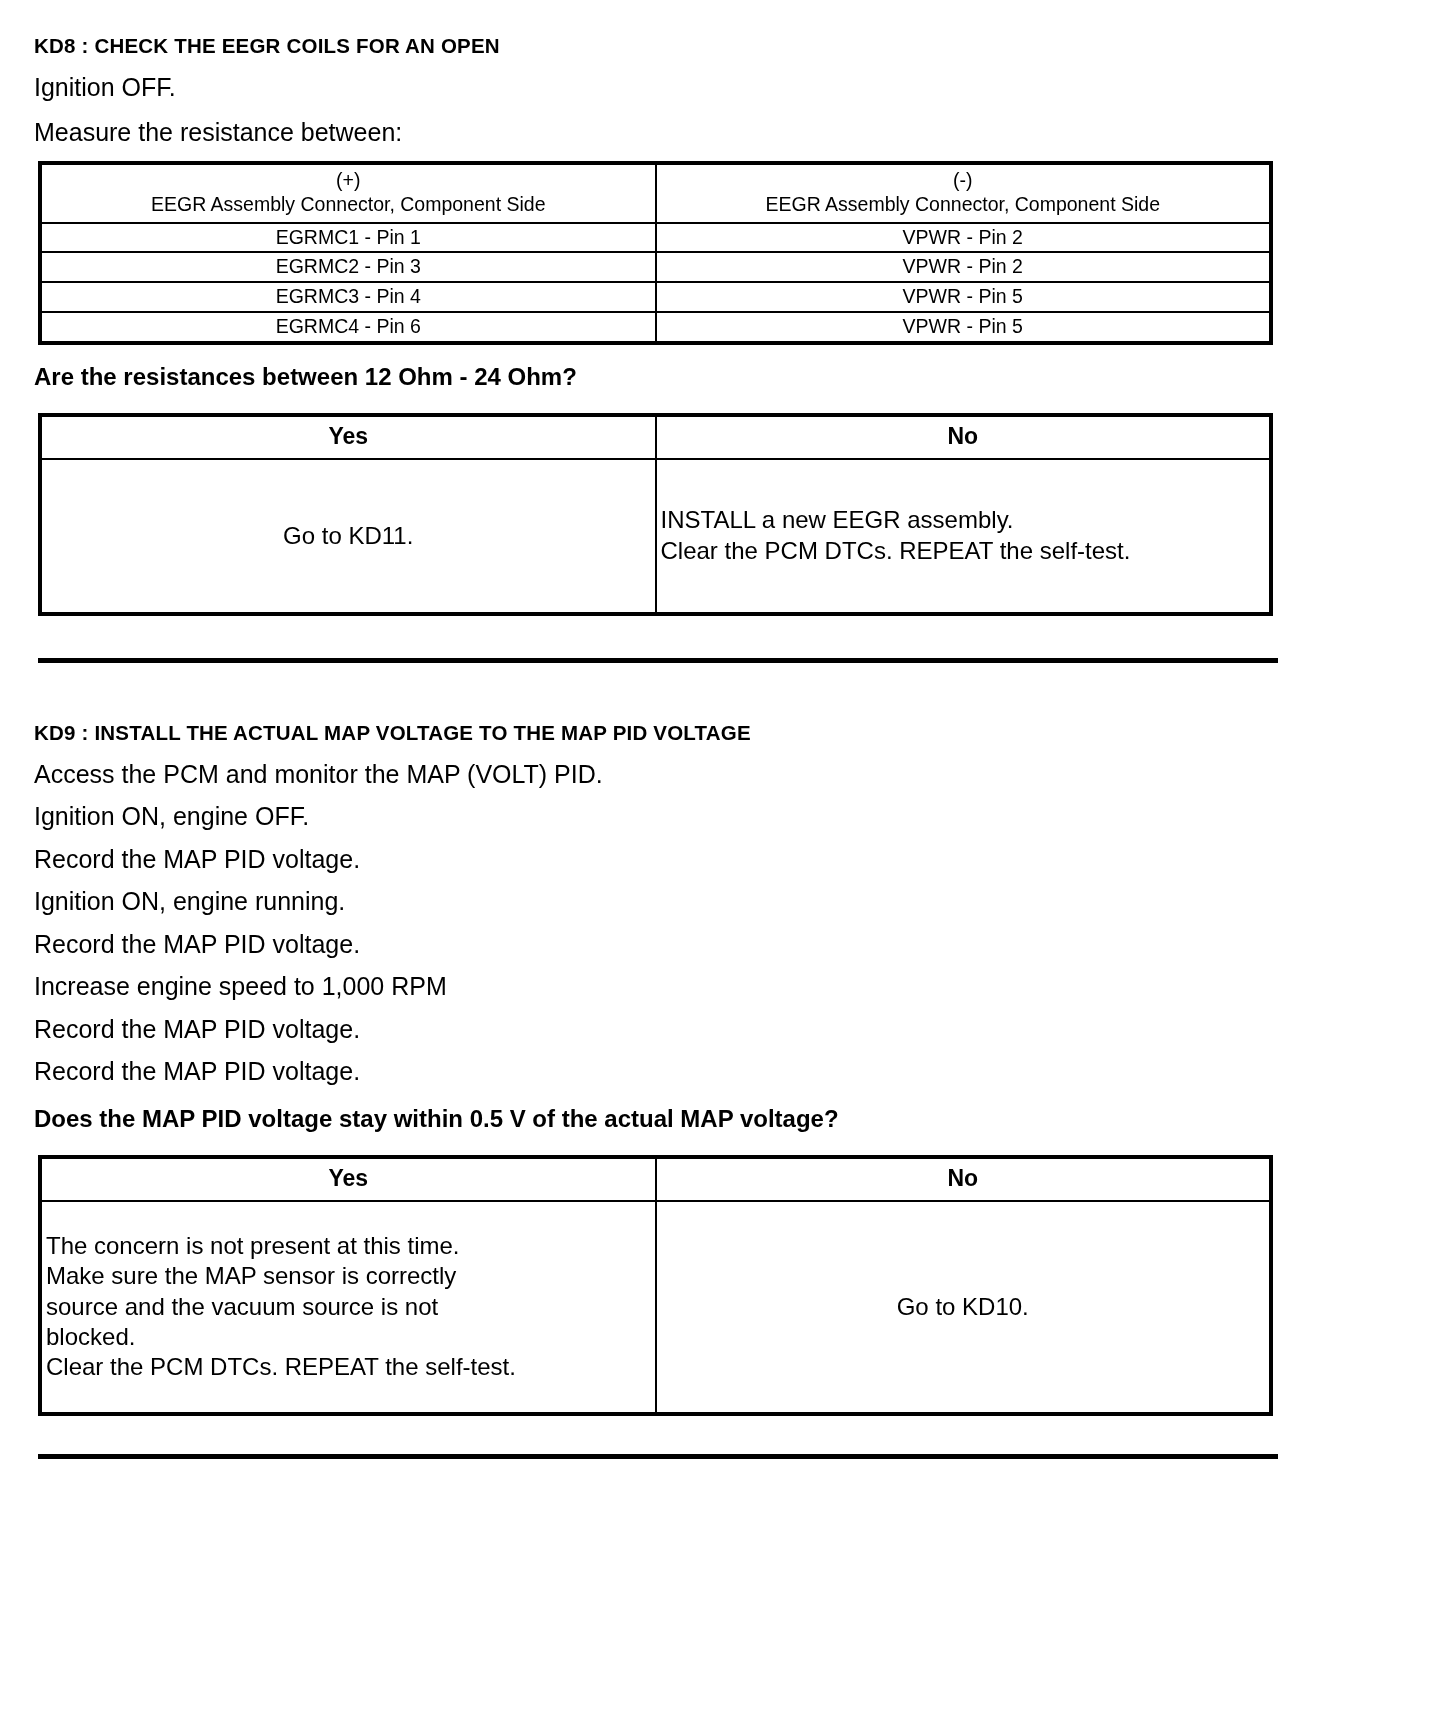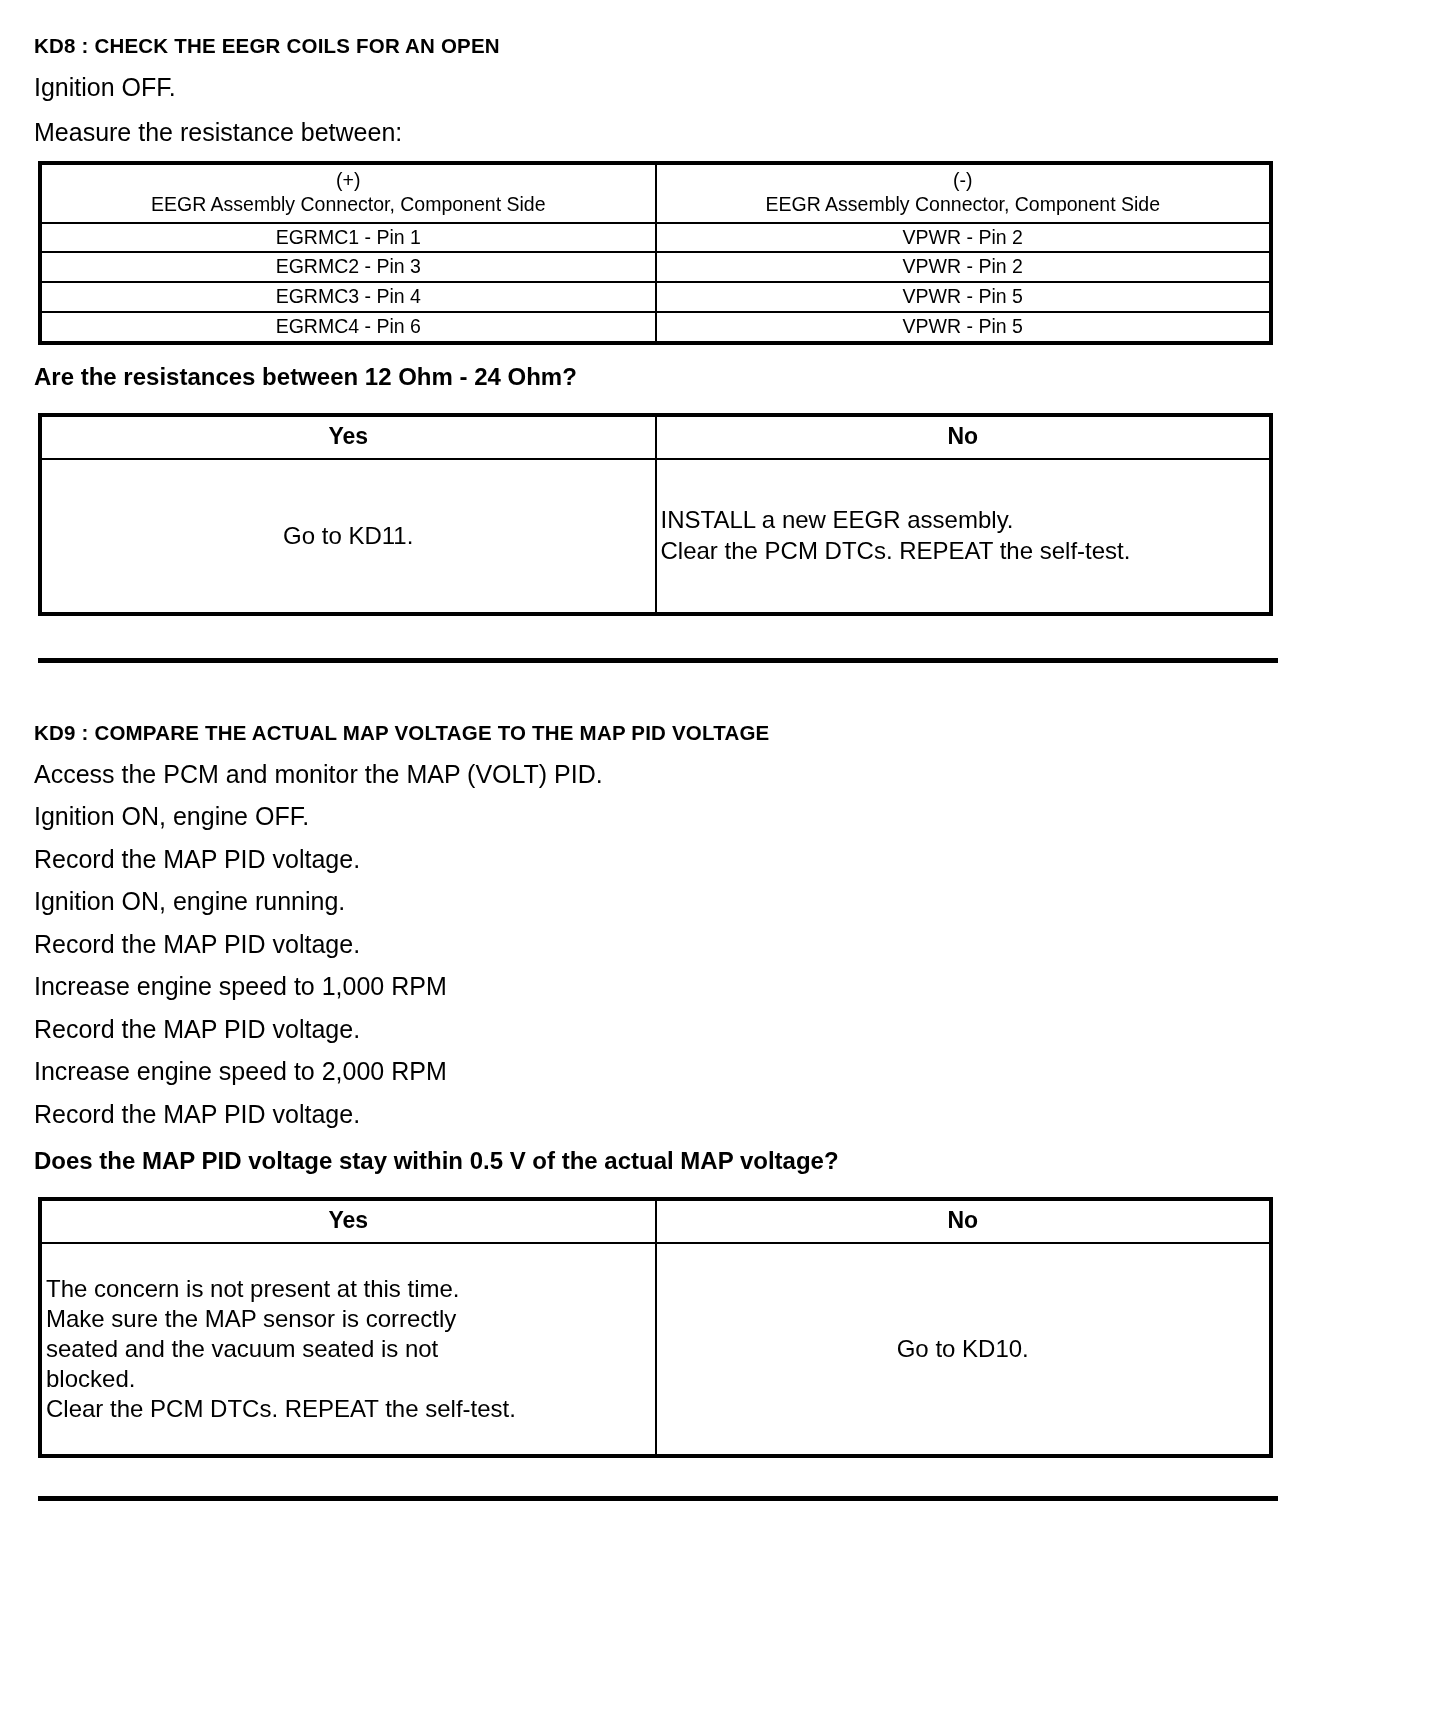--- a/index.html
+++ b/index.html
@@ -181,47 +181,46 @@
           </td>
         </tr>
       </tbody>
     </table>
 
     <hr class="rule">
   </div>
 
   <div class="section2">
 
-    <div class="step-title">KD9 : COMPARE THE ACTUAL MAP VOLTAGE TO THE MAP  PID VOLTAGE</div>
+    <div class="step-title">KD9 : INSTALL THE ACTUAL MAP VOLTAGE TO THE MAP  PID VOLTAGE</div>
 
     <div class="line tight">Access the PCM and monitor the  MAP (VOLT) PID.</div>
     <div class="line tight">Ignition ON, engine OFF.</div>
     <div class="line tight">Record the MAP  PID voltage.</div>
     <div class="line tight">Ignition ON, engine running.</div>
     <div class="line tight">Record the MAP  PID voltage.</div>
     <div class="line tight">Increase engine speed to 1,000 RPM</div>
     <div class="line tight">Record the MAP  PID voltage.</div>
-    <div class="line tight">Increase engine speed to 2,000 RPM</div>
     <div class="line tight">Record the MAP  PID voltage.</div>
 
     <div class="question">Does the MAP  PID voltage stay within 0.5 V of the actual MAP voltage?</div>
 
     <table class="decision">
       <thead>
         <tr>
           <td class="outer-l">Yes</td>
           <td class="outer-r">No</td>
         </tr>
       </thead>
       <tbody>
         <tr>
           <td class="outer-l cell-left cell-body-tall2">
             <p>The concern is not present at this time.</p>
             <p>Make sure the MAP sensor is correctly</p>
-            <p>seated and the vacuum seated is not</p>
+            <p>source and the vacuum source is not</p>
             <p>blocked.</p>
             <p>Clear the PCM DTCs. REPEAT the self-test.</p>
           </td>
           <td class="outer-r cell-center cell-body-tall2">
             <p>Go to KD10.</p>
           </td>
         </tr>
       </tbody>
     </table>
 

